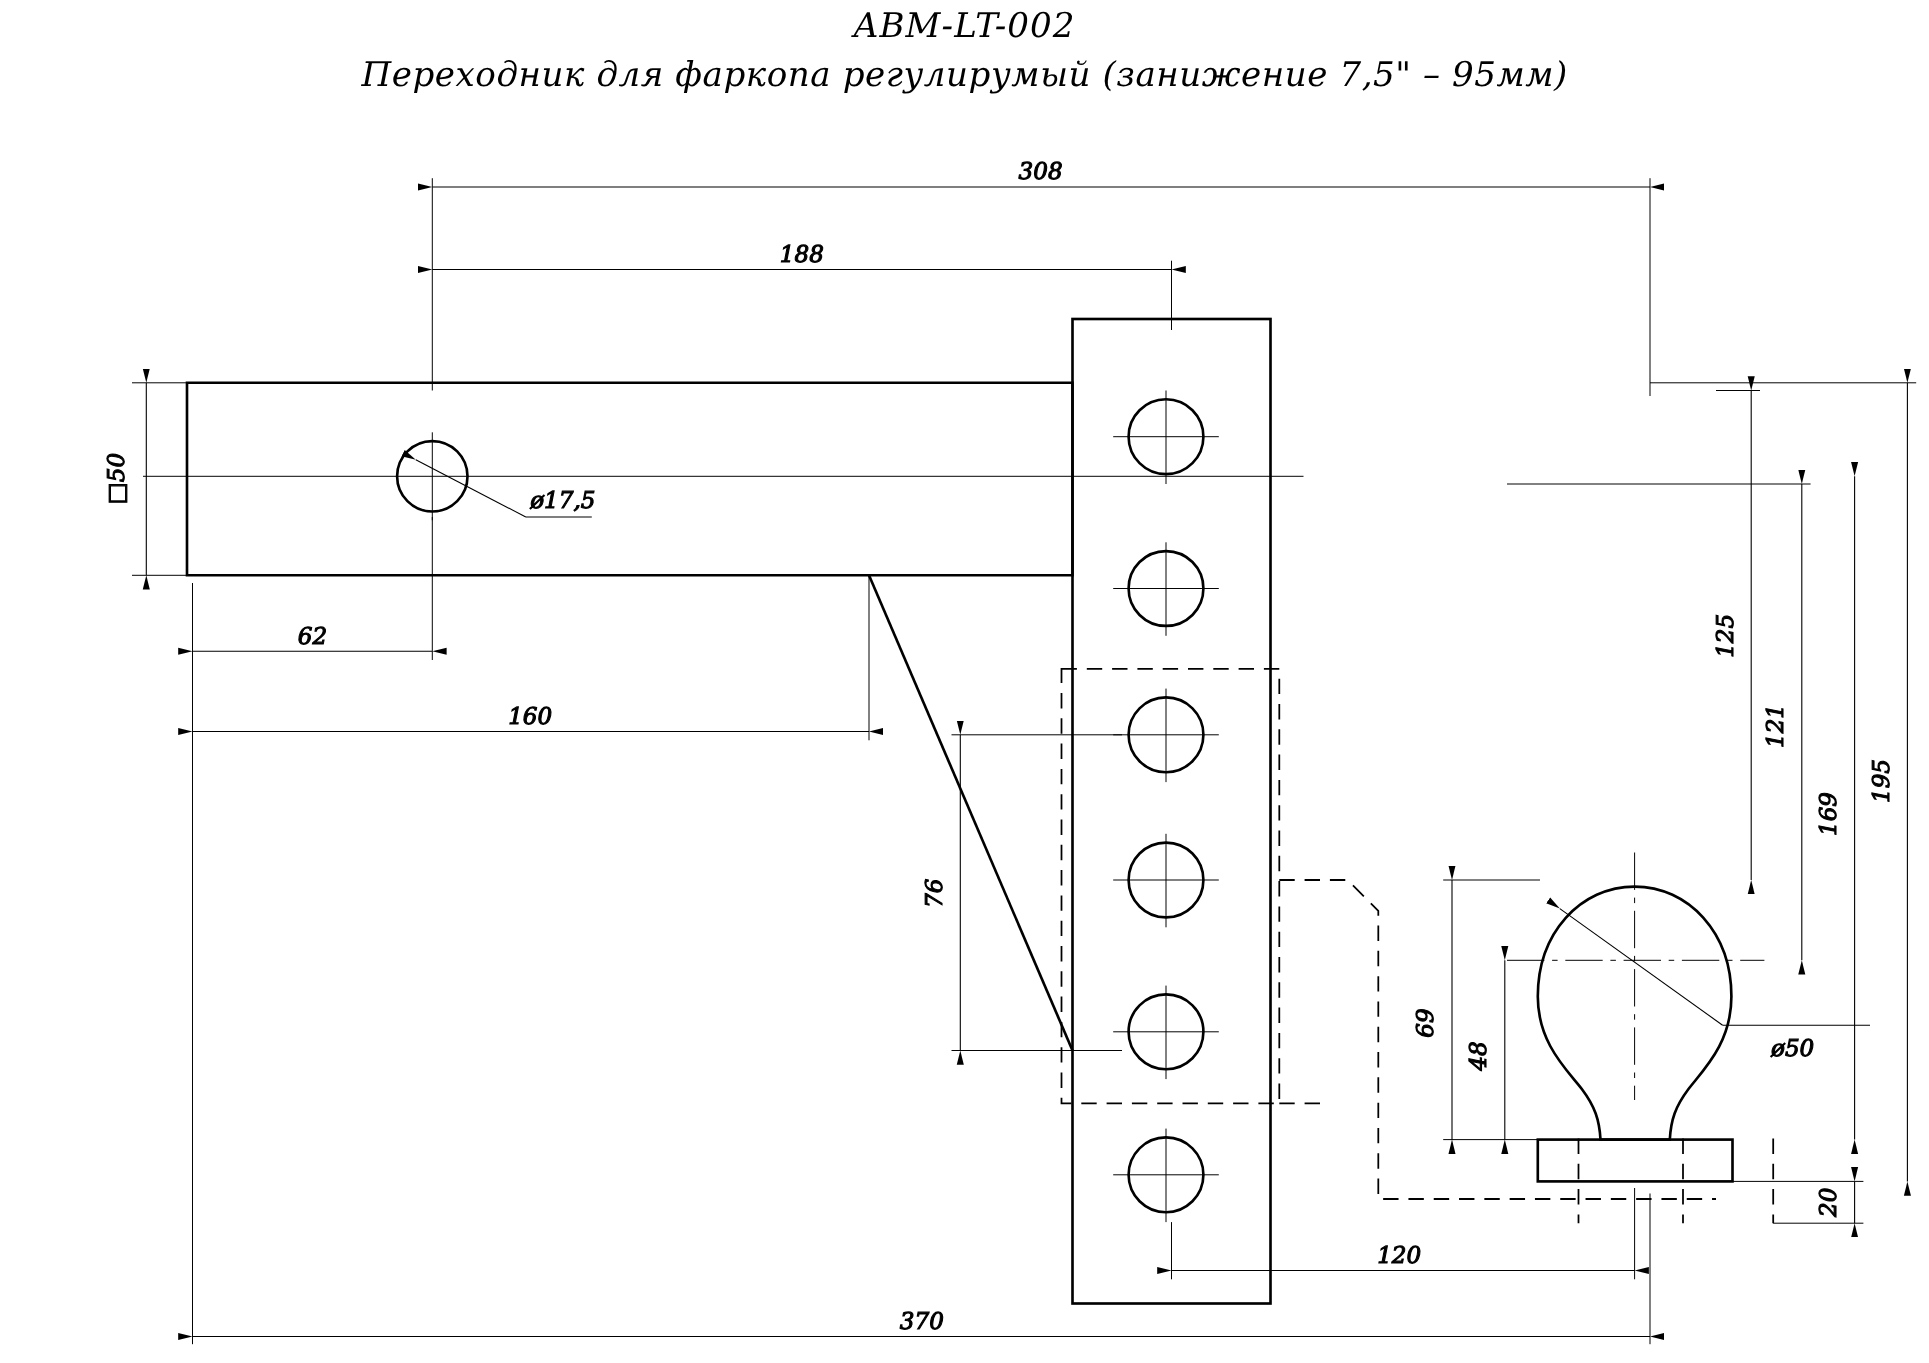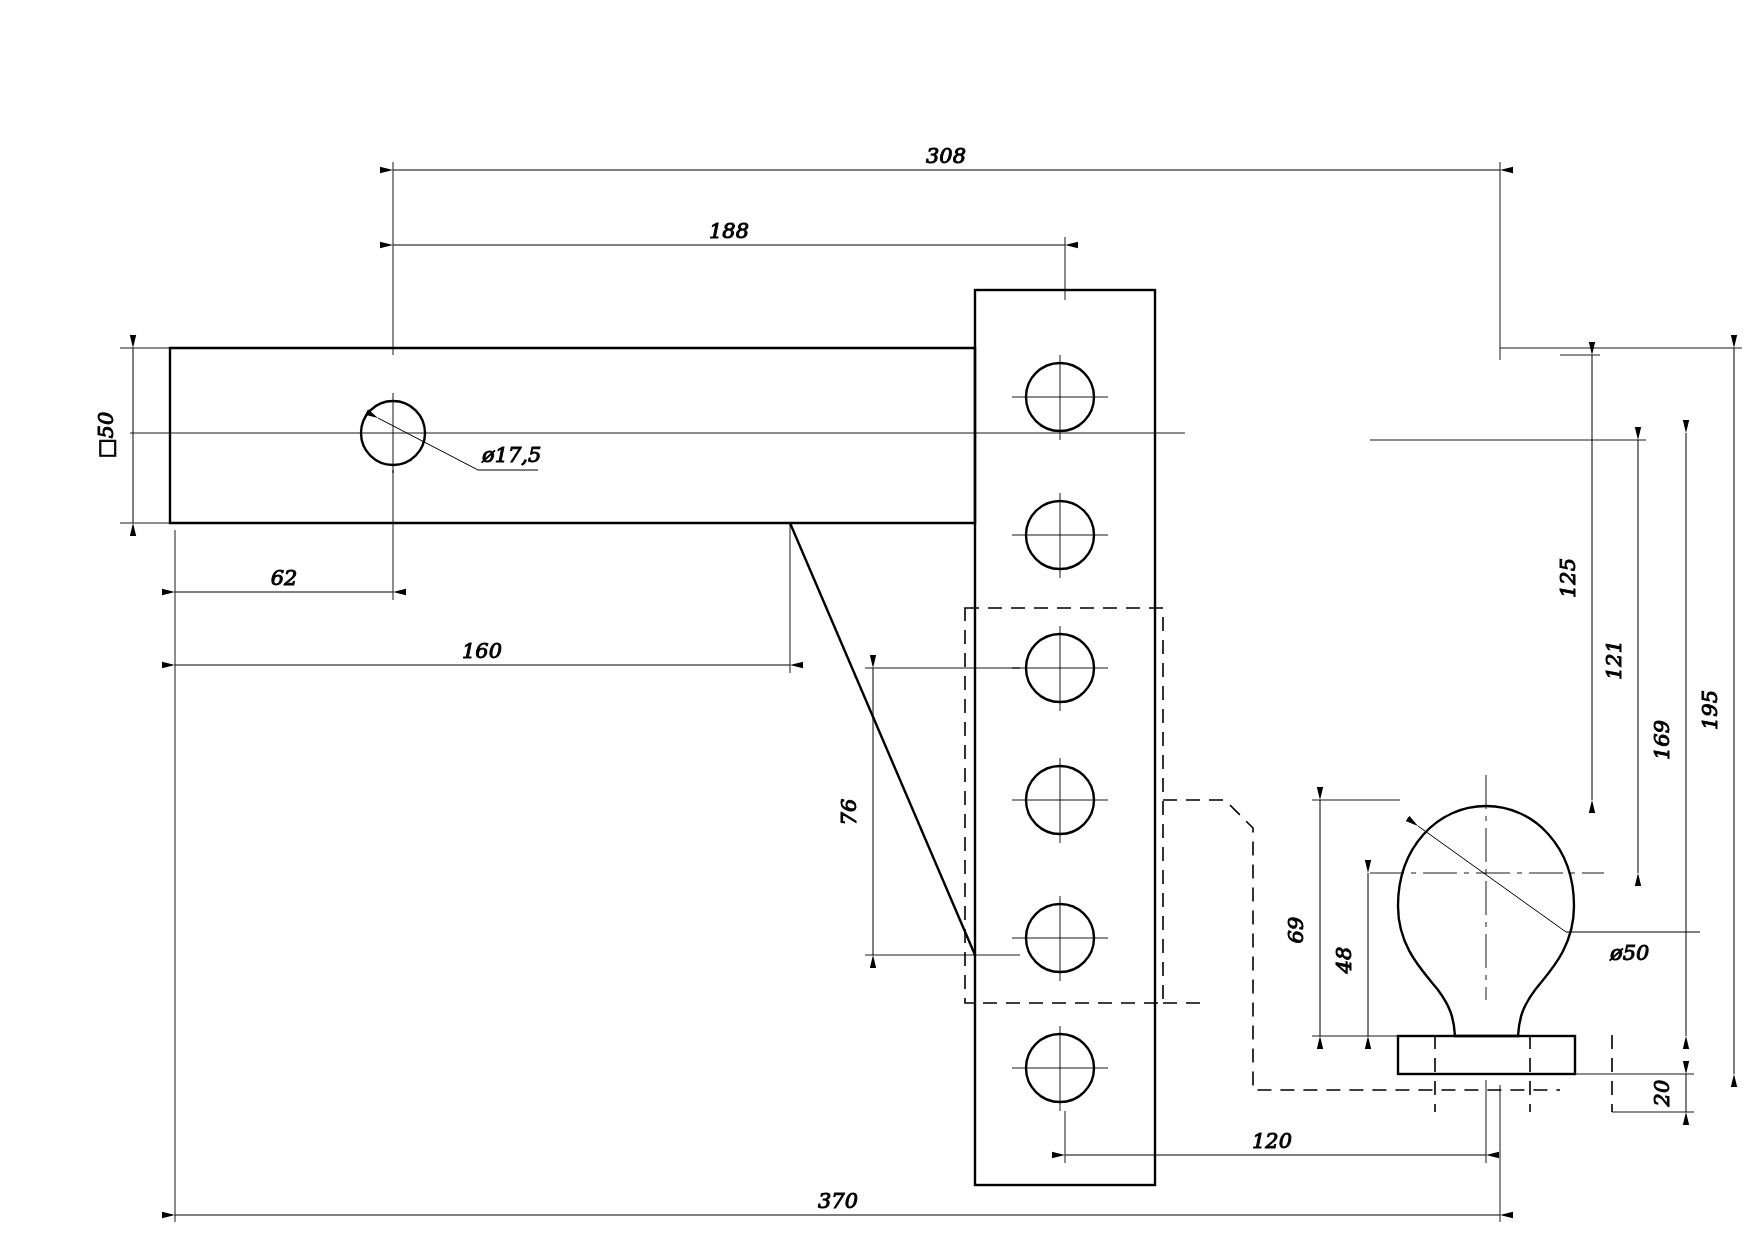--- a/index.html
+++ b/index.html
@@ -48,20 +48,22 @@
     font-size: 21px;
     fill: #000;
   }
 </style>
 </head>
 <body>
 
 <div id="sheet">
 
   <div class="title-block">
+    <div class="title-line1">ABM-LT-002</div>
+    <div class="title-line2">Переходник для фаркопа регулирумый (занижение 7,5" – 95мм)</div>
   </div>
 
   <svg class="drawing" width="1754" height="1239" viewBox="0 0 1754 1239">
 
     <defs>
       <marker id="arrStart" markerWidth="14" markerHeight="10" refX="13" refY="5" orient="auto" markerUnits="userSpaceOnUse">
         <path d="M13,5 L0,1.8 L0,8.2 Z" fill="#000"></path>
       </marker>
       <marker id="arrEnd" markerWidth="14" markerHeight="10" refX="1" refY="5" orient="auto" markerUnits="userSpaceOnUse">
         <path d="M1,5 L14,1.8 L14,8.2 Z" fill="#000"></path>

